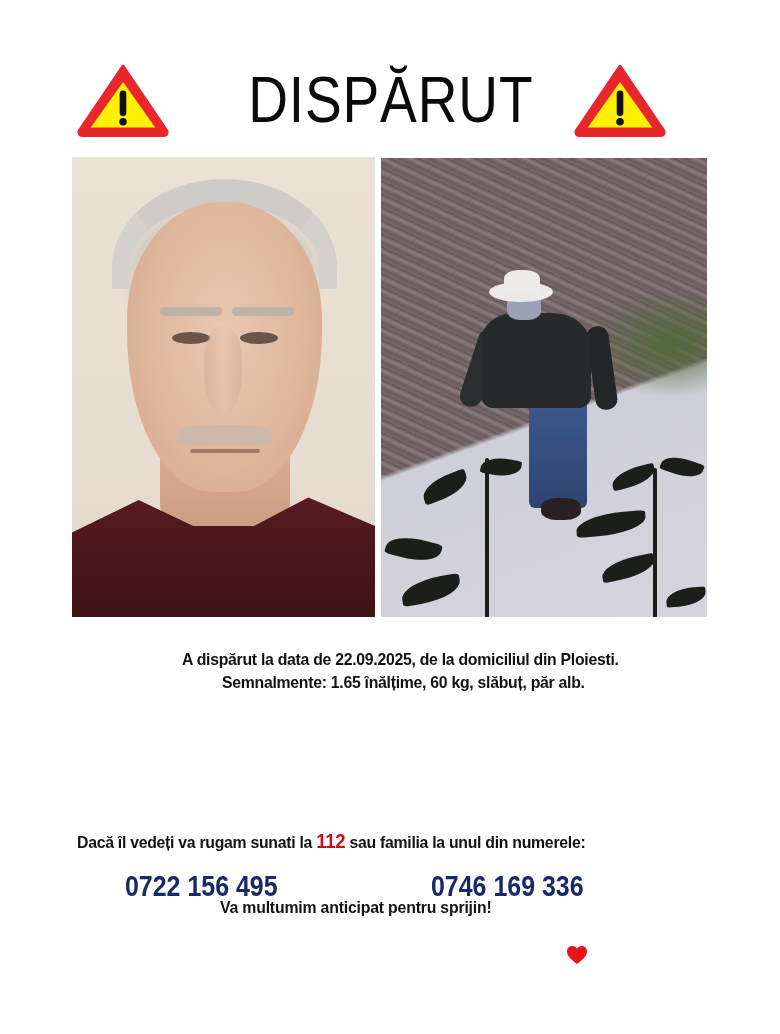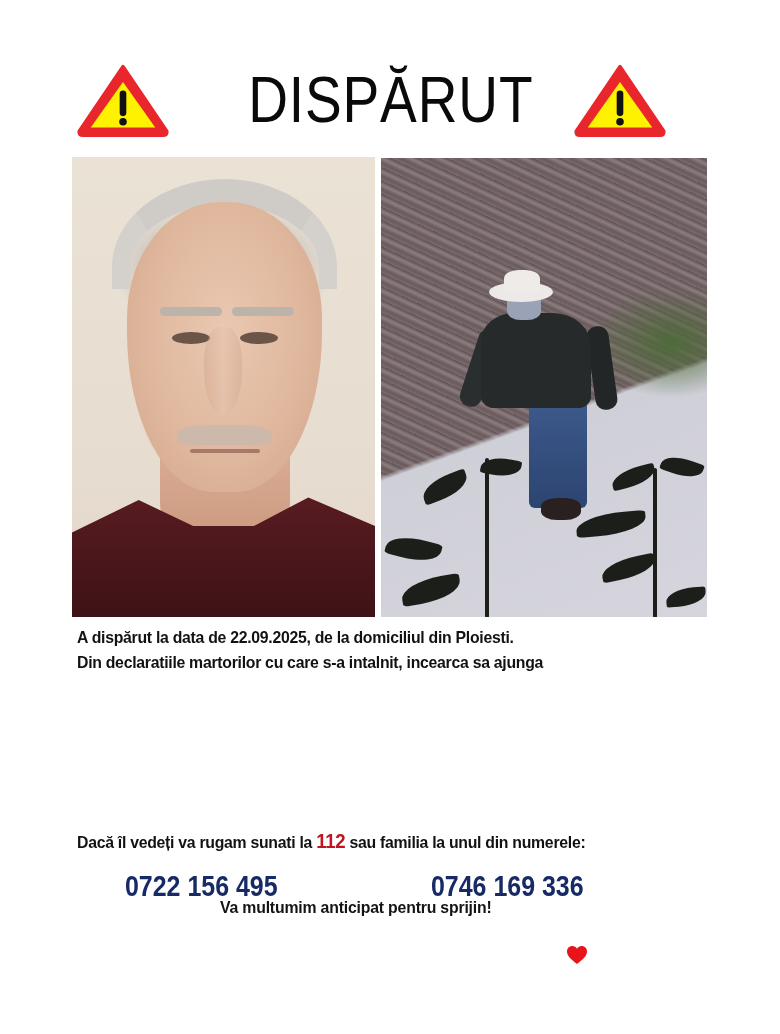--- a/index.html
+++ b/index.html
@@ -51,21 +51,21 @@
     #photo-cctv .hat-top { position: absolute; left: 123px; top: 112px; width: 36px; height: 22px; background: #efebe8; border-radius: 40% 40% 10% 10%; }
     #photo-cctv .head { position: absolute; left: 126px; top: 140px; width: 34px; height: 22px; background: #9aa3b6; border-radius: 0 0 40% 40%; }
     #photo-cctv .torso { position: absolute; left: 100px; top: 155px; width: 110px; height: 95px; background: #262a2a; border-radius: 30% 35% 12% 12%; }
     #photo-cctv .arm-l { position: absolute; left: 88px; top: 170px; width: 22px; height: 80px; background: #2a2e2e; border-radius: 10px; transform: rotate(18deg); }
     #photo-cctv .arm-r { position: absolute; left: 210px; top: 168px; width: 22px; height: 84px; background: #222626; border-radius: 10px; transform: rotate(-8deg); }
     #photo-cctv .legs { position: absolute; left: 148px; top: 240px; width: 58px; height: 110px; background: linear-gradient(180deg, #3d5a8c, #2c4470); border-radius: 8px 8px 6px 6px; }
     #photo-cctv .shoes { position: absolute; left: 160px; top: 340px; width: 40px; height: 22px; background: #2a2020; border-radius: 40%; }
     #photo-cctv .plant { position: absolute; background: #1c1e1a; border-radius: 70% 10% 70% 10%; }
 
     
-    .body-text { position: absolute; left: 77px; top: 626px; width: 680px; }
+    .body-text { position: absolute; left: 77px; top: 648px; width: 680px; text-align: center; }
     .line { height: 23px; line-height: 23px; font-size: 17px; font-weight: 700; white-space: nowrap;
             color: #121212; letter-spacing: -0.3px; transform-origin: left center; }
     .line .inner { display: inline-block; transform-origin: left center; }
     .loc { font-style: italic; text-decoration: underline; text-underline-offset: 2px; }
     .cta { position: absolute; left: 77px; top: 829px; height: 24px; line-height: 24px; font-size: 17px; font-weight: 700; white-space: nowrap; color: #121212; letter-spacing: -0.3px; }
     .emergency { color: #c0141e; font-size: 20px; }
 
     .phone { position: absolute; top: 868px; height: 36px; line-height: 36px; font-size: 29px; font-weight: 700; color: #172a66; white-space: nowrap; letter-spacing: 0px; text-align: right; }
     #phone-1 { left: 125px; }
     #phone-2 { left: 431px; }
@@ -130,21 +130,21 @@
   <div class="plant" style="left:230px;top:310px;width:45px;height:18px;transform:rotate(-15deg)"></div>
   <div class="plant" style="left:280px;top:300px;width:42px;height:18px;transform:rotate(20deg)"></div>
   <div class="plant" style="left:272px;top:310px;width:4px;height:150px;border-radius:2px"></div>
   <div class="plant" style="left:195px;top:355px;width:70px;height:22px;transform:rotate(-5deg)"></div>
   <div class="plant" style="left:220px;top:400px;width:55px;height:20px;transform:rotate(-12deg)"></div>
   <div class="plant" style="left:285px;top:430px;width:40px;height:18px;transform:rotate(-5deg)"></div>
 </div>
 
 <div class="body-text">
   <div class="line"><span class="inner" style="transform:scaleX(0.93)">A dispărut la data de 22.09.2025, de la domiciliul din Ploiesti.</span></div>
-  <div class="line" style="height:27px;line-height:27px"><span class="inner" style="transform:scaleX(0.93)">Din declaratiile martorilor cu care s-a intalnit, incearca sa ajunga</span></div>
+  <div class="line"><span class="inner" style="transform:scaleX(0.93)">Semnalmente: 1.65 înălțime, 60 kg, slăbuț, păr alb.</span></div>
 </div>
 
 <div class="cta">
   <span style="display:inline-block;transform:scaleX(0.93);transform-origin:left center">
     <span>Dacă îl vedeți va rugam sunati la </span><span class="emergency">112</span><span> sau familia la unul din numerele:</span>
   </span>
 </div>
 
 <div class="phone" id="phone-1"><span>0722 156 495</span></div>
 <div class="phone" id="phone-2"><span>0746 169 336</span></div>

